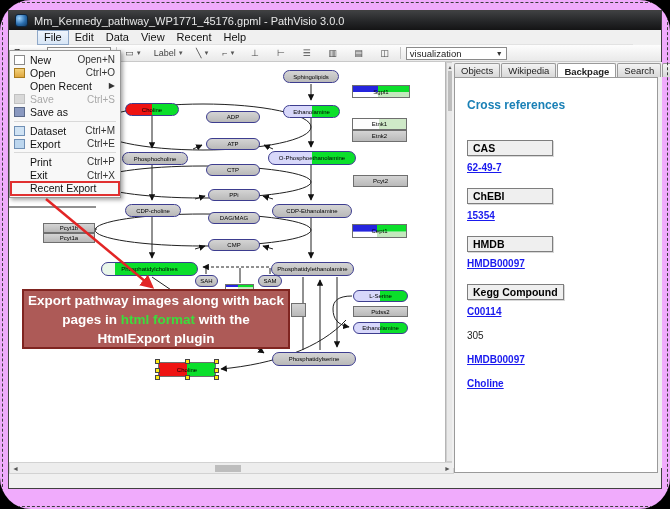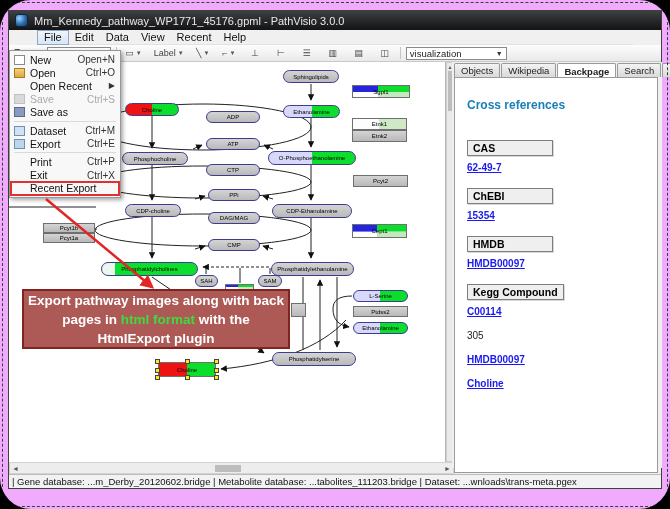--- a/index.html
+++ b/index.html
@@ -284,23 +284,20 @@
           <div class="section"><div class="sec-box">HMDB</div><div class="sec-val">HMDB00097</div></div>
           <div class="section"><div class="sec-box">Kegg Compound</div><div class="sec-val">C00114</div></div>
           <div class="section"><div class="sec-val plain">305</div></div>
           <div class="section"><div class="sec-val">HMDB00097</div></div>
           <div class="section"><div class="sec-val">Choline</div></div>
         </div>
 
     </div>
   </div>
 
-  <div id="status-bar">
-    <span>| Gene database: ...m_Derby_20120602.bridge | Metabolite database: ...tabolites_111203.bridge | Dataset: ...wnloads\trans-meta.pgex</span>
-  </div>
 
   <div id="file-menu">
       <div class="menu-item">
         <span class="mi new-icon"></span>
         <span class="lab">New</span>
         <span class="sc">Open+N</span>
       </div>
       <div class="menu-item">
         <span class="mi open-icon"></span>
         <span class="lab">Open</span>

